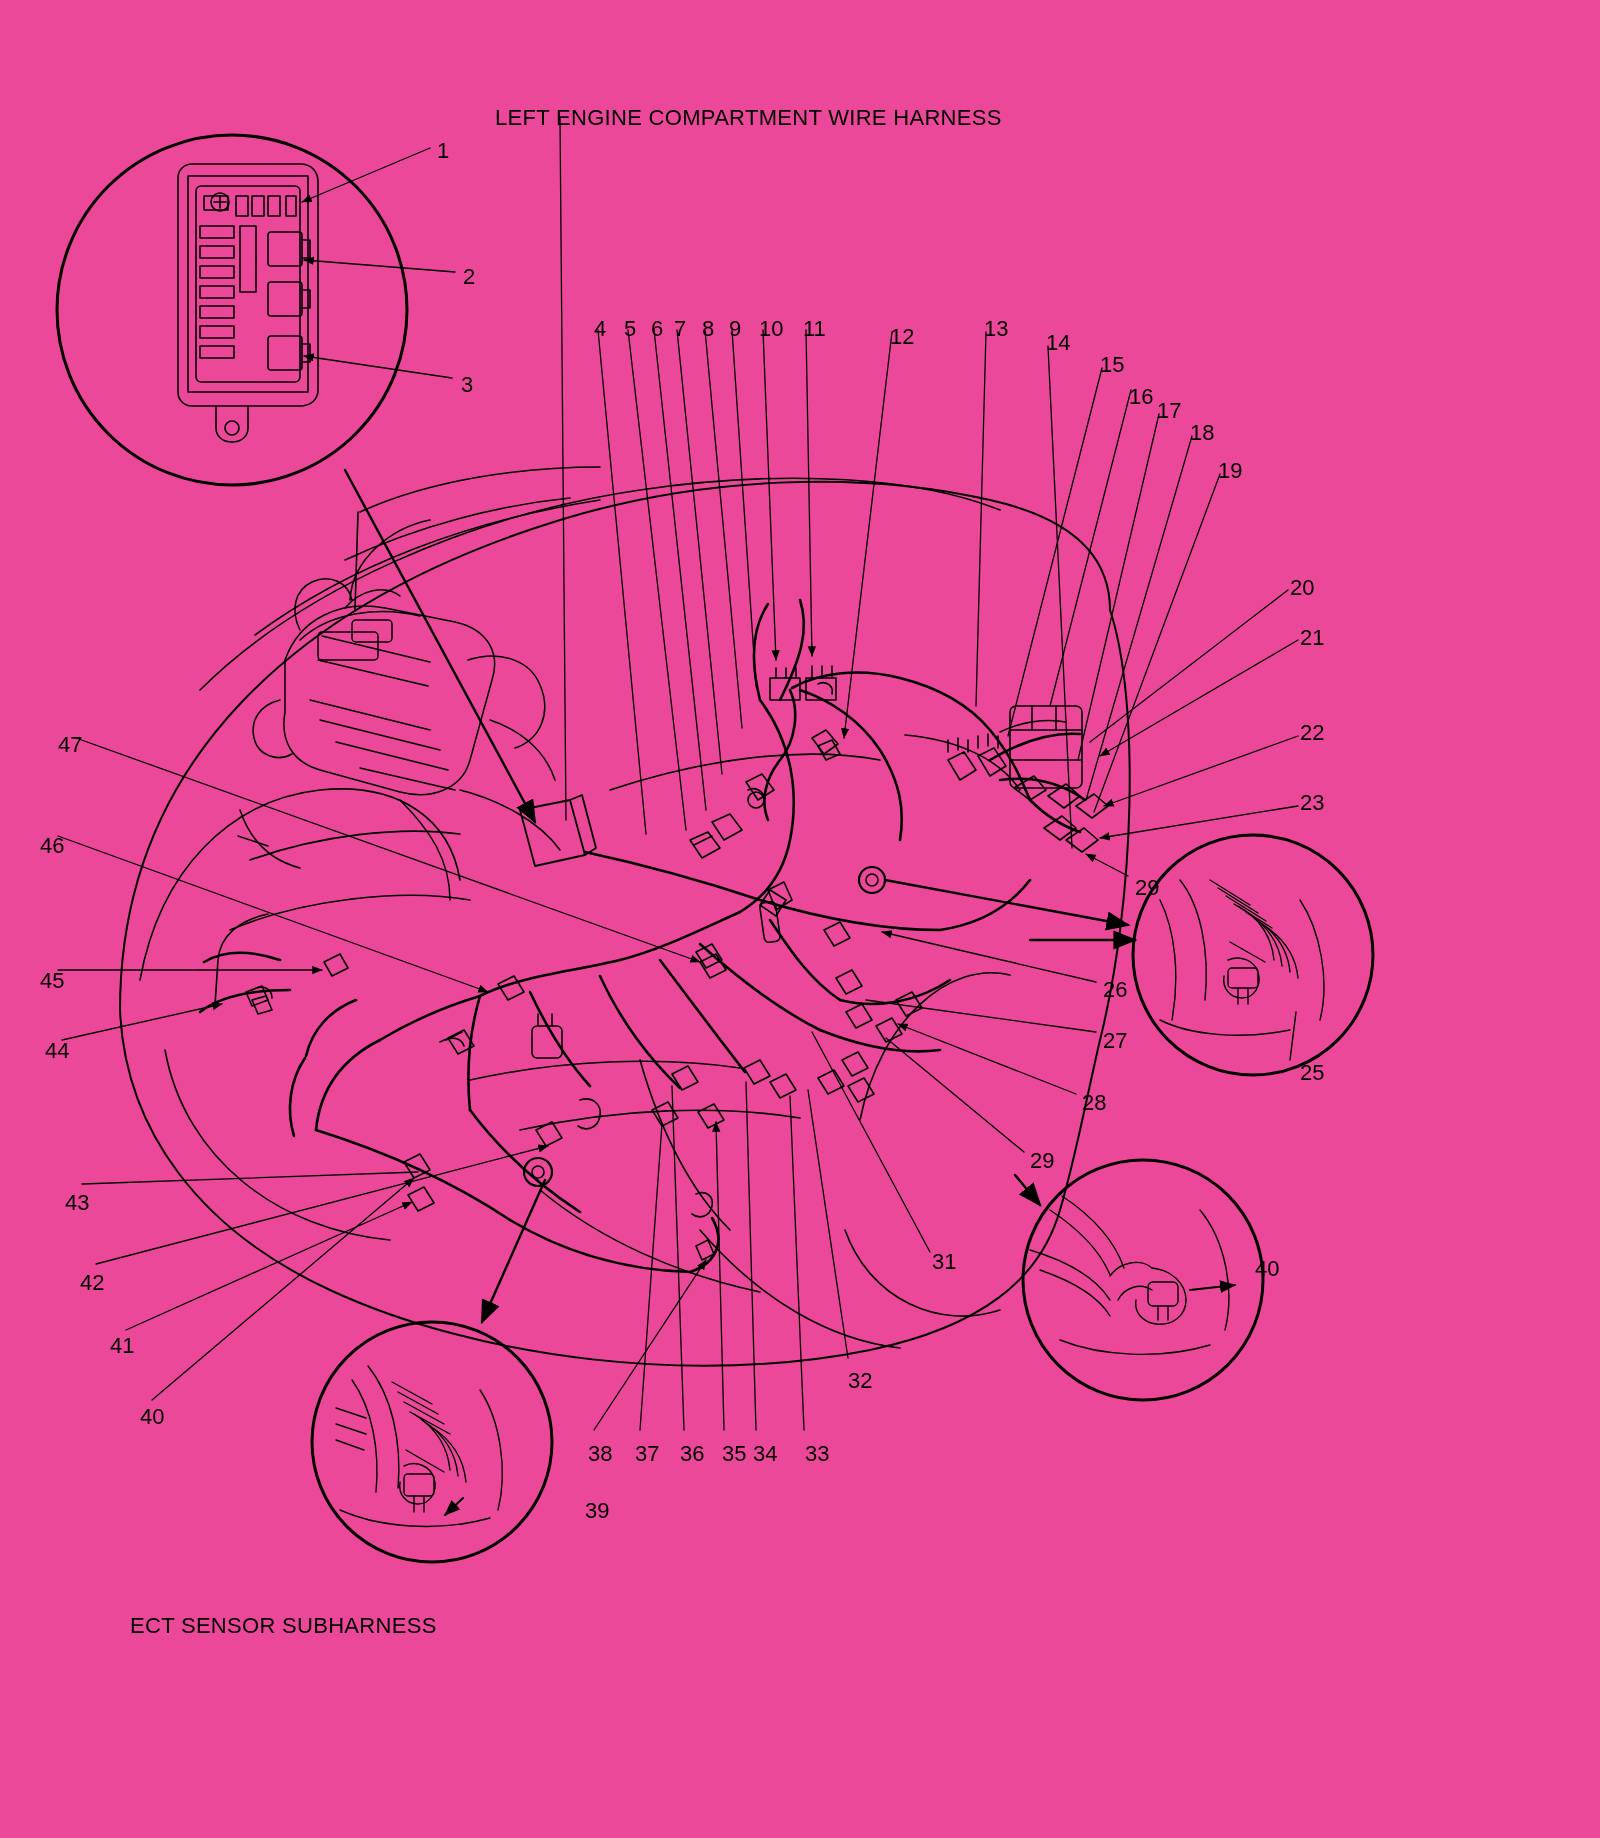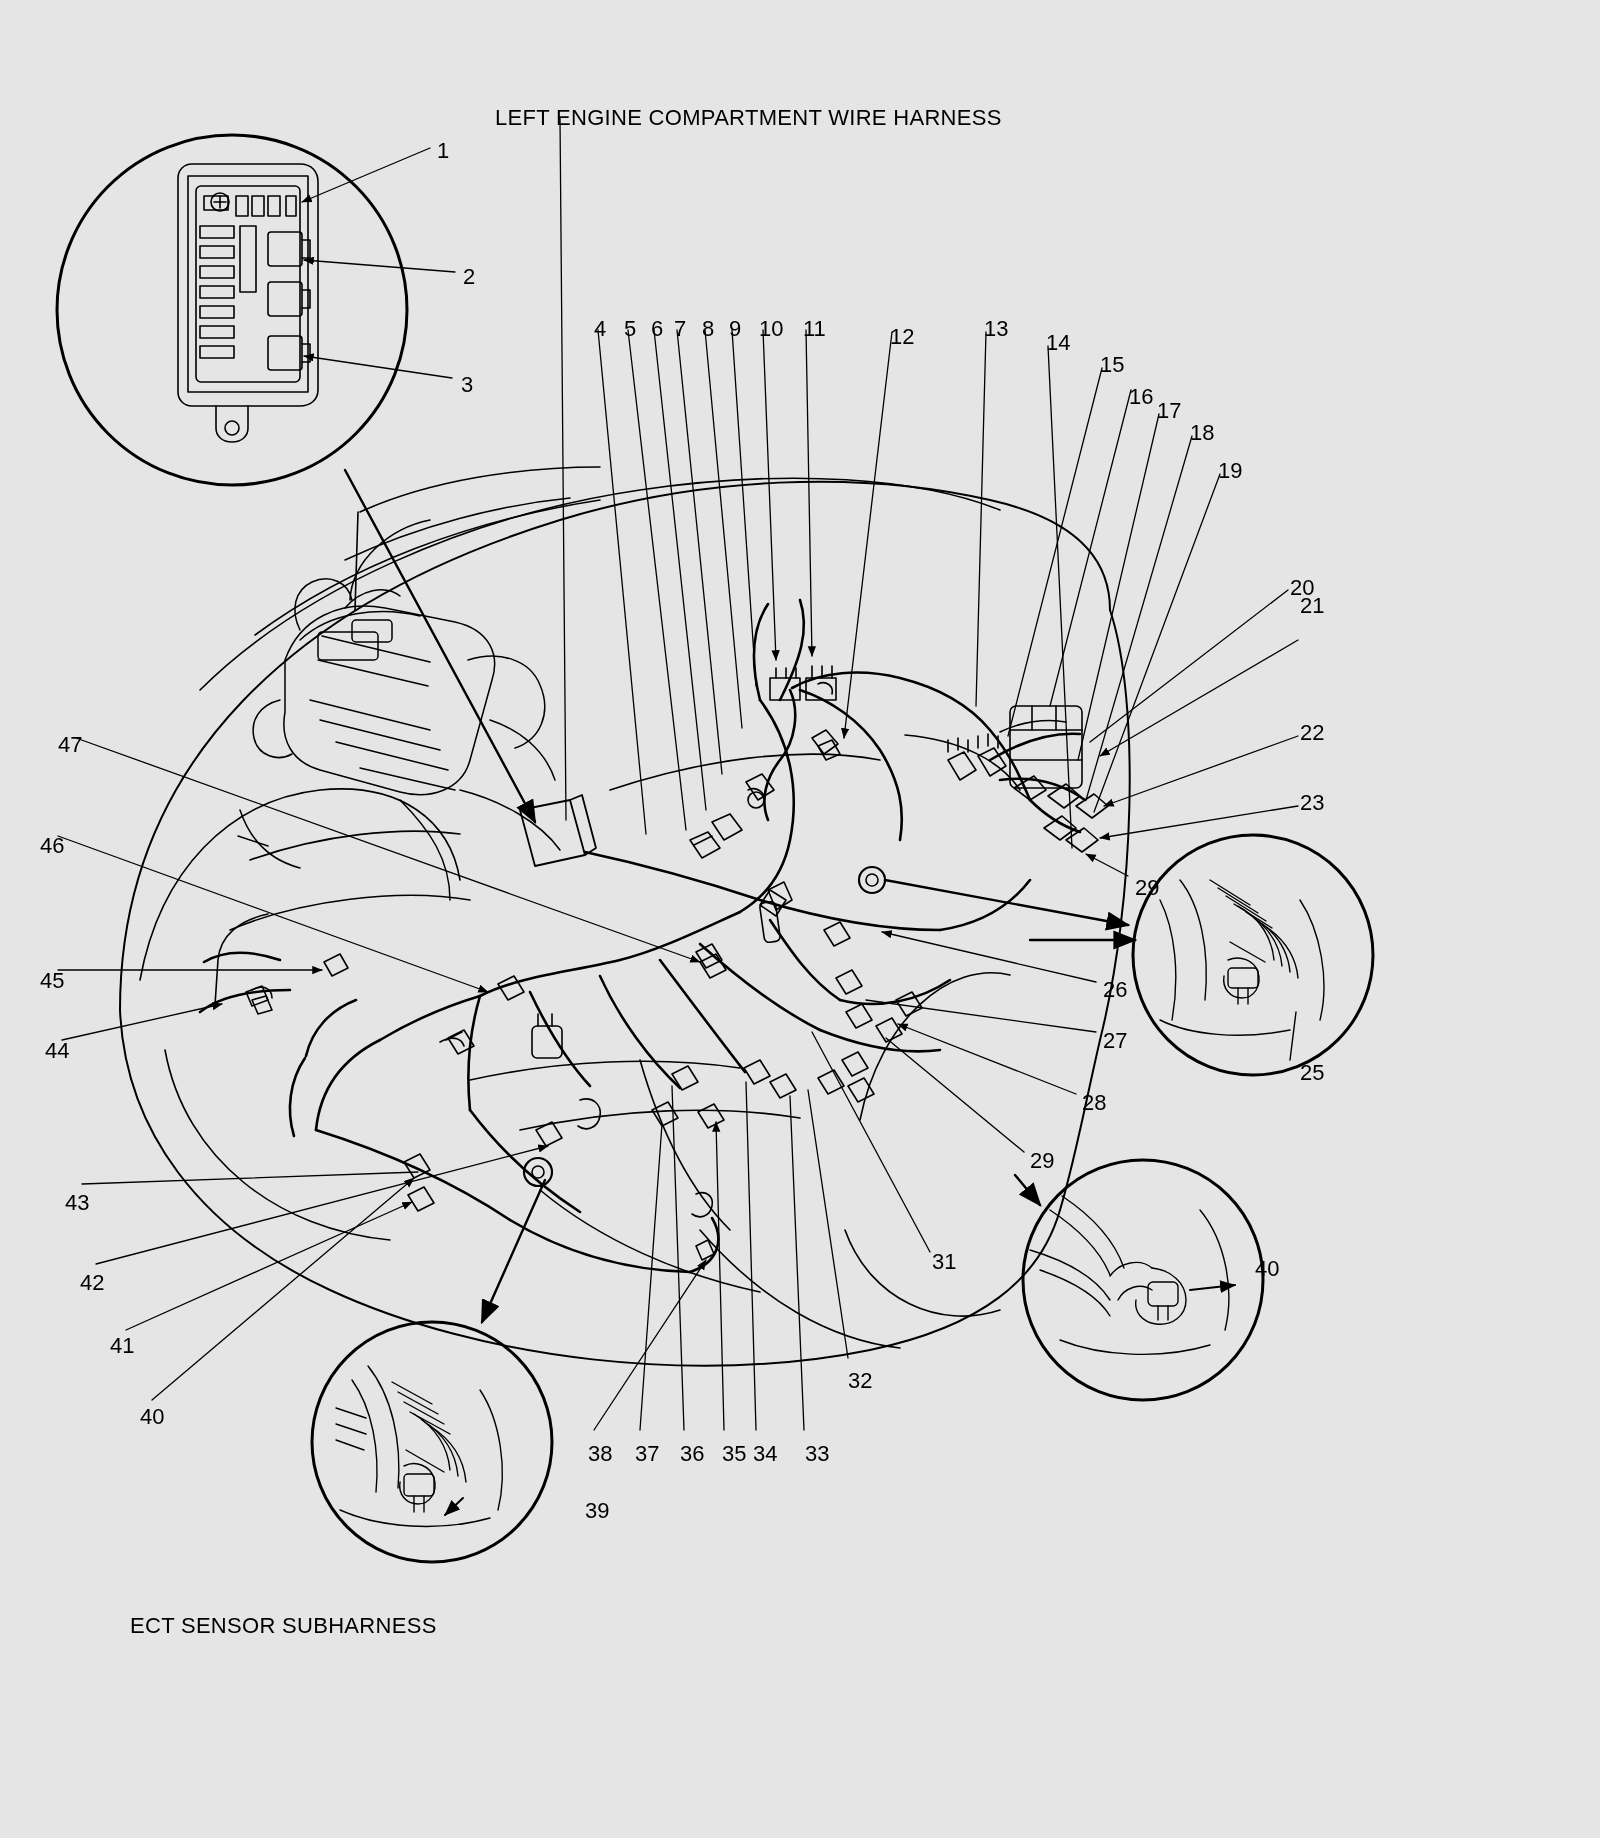--- a/index.html
+++ b/index.html
@@ -7,21 +7,21 @@
     padding: 0;
     background: #ffffff;
   }
   body {
     font-family: "Liberation Sans", sans-serif;
   }
   #page {
     position: relative;
     width: 1600px;
     height: 1838px;
-    background: #e5e5e5;
+    background: #ec4899;
     overflow: hidden;
   }
   #diagram-svg {
     position: absolute;
     left: 0;
     top: 0;
     width: 1600px;
     height: 1838px;
   }
   .lbl {
@@ -394,21 +394,21 @@
   <div class="lbl num-lbl" style="left:803px; top:316px;">11</div>
   <div class="lbl num-lbl" style="left:890px; top:316px;margin-top:8px;">12</div>
   <div class="lbl num-lbl" style="left:984px; top:316px;">13</div>
   <div class="lbl num-lbl" style="left:1046px; top:330px;">14</div>
   <div class="lbl num-lbl" style="left:1100px; top:352px;">15</div>
   <div class="lbl num-lbl" style="left:1129px; top:384px;">16</div>
   <div class="lbl num-lbl" style="left:1157px; top:398px;">17</div>
   <div class="lbl num-lbl" style="left:1190px; top:420px;">18</div>
   <div class="lbl num-lbl" style="left:1218px; top:458px;">19</div>
   <div class="lbl num-lbl" style="left:1290px; top:575px;">20</div>
-  <div class="lbl num-lbl" style="left:1300px; top:593px;">21</div>
+  <div class="lbl num-lbl" style="left:1300px; top:625px;">21</div>
   <div class="lbl num-lbl" style="left:1300px; top:720px;">22</div>
   <div class="lbl num-lbl" style="left:1300px; top:790px;">23</div>
   <div class="lbl num-lbl" style="left:1135px; top:875px;">29</div>
   <div class="lbl num-lbl" style="left:1300px; top:1060px;">25</div>
   <div class="lbl num-lbl" style="left:1103px; top:977px;">26</div>
   <div class="lbl num-lbl" style="left:1103px; top:1028px;">27</div>
   <div class="lbl num-lbl" style="left:1082px; top:1090px;">28</div>
   <div class="lbl num-lbl" style="left:1030px; top:1148px;">29</div>
   <div class="lbl num-lbl" style="left:1255px; top:1256px;">40</div>
   <div class="lbl num-lbl" style="left:932px; top:1249px;">31</div>

